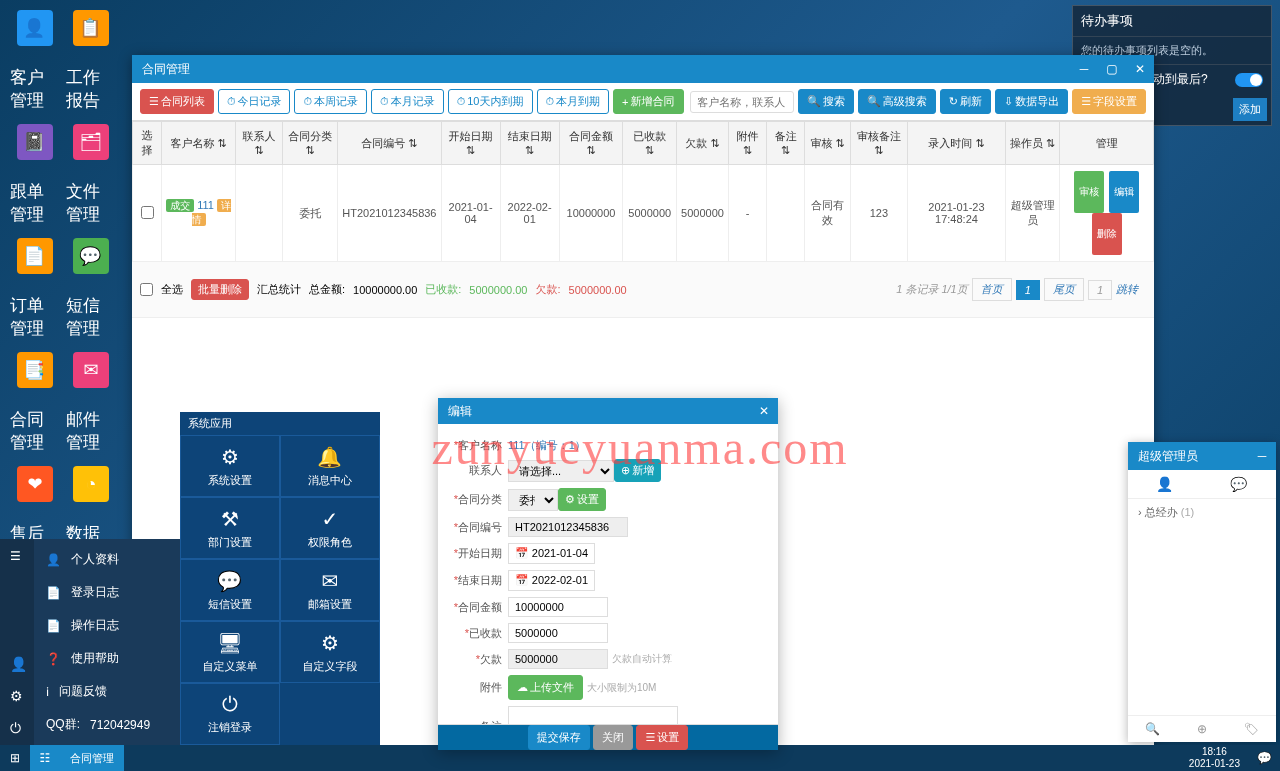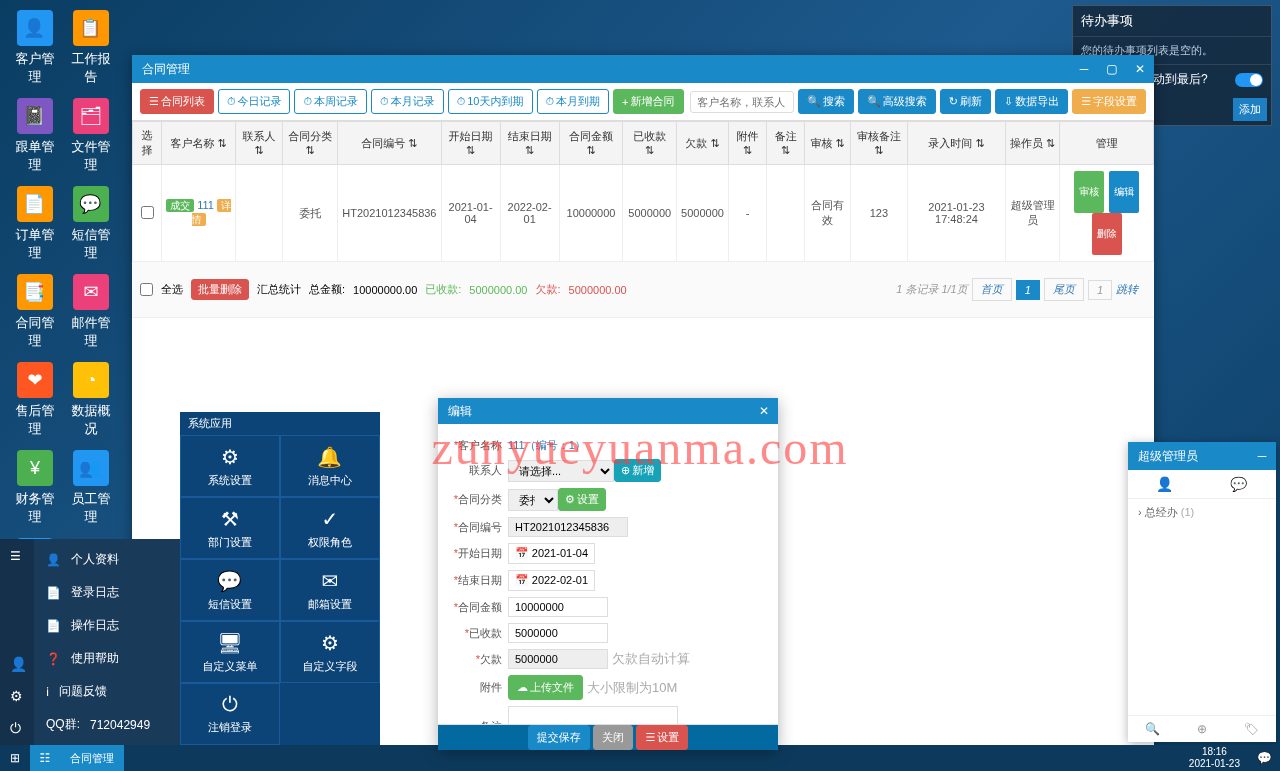--- a/index.html
+++ b/index.html
@@ -2,21 +2,21 @@
 <html><head>
 <meta charset="utf-8">
 <style>
 * { margin: 0; padding: 0; box-sizing: border-box; font-family: "Microsoft YaHei", Arial, sans-serif; }
 body { width: 1280px; height: 771px; background: linear-gradient(135deg, #0a3d62, #1e5a8e, #0a3d62); overflow: hidden; position: relative; font-size: 12px; }
 
 
 .desktop-icons { position: absolute; top: 10px; left: 10px; display: grid; grid-template-columns: 50px 50px; gap: 12px 6px; }
 .desktop-icon { display: flex; flex-direction: column; align-items: center; color: #fff; cursor: pointer; }
 .desktop-icon .ico { width: 36px; height: 36px; border-radius: 4px; display: flex; align-items: center; justify-content: center; font-size: 18px; color: #fff; }
-.desktop-icon .lbl { font-size: 13px; margin-top: 4px; text-align: center; }
+.desktop-icon .lbl { font-size: 17px; margin-top: 20px; text-align: left; }
 
 
 .top-dock { position: absolute; top: 5px; right: 8px; width: 200px; background: rgba(20, 40, 60, 0.85); border: 1px solid #456; color: #fff; }
 .top-dock .dock-title { padding: 6px 8px; font-size: 13px; border-bottom: 1px solid #345; }
 .top-dock .dock-body { padding: 6px 8px; font-size: 11px; color: #bcd; }
 .top-dock .dock-foot { padding: 6px 8px; display: flex; justify-content: space-between; align-items: center; border-top: 1px solid #345; }
 .toggle { width: 28px; height: 14px; background: #2196f3; border-radius: 7px; position: relative; }
 .toggle::after { content: ""; position: absolute; right: 1px; top: 1px; width: 12px; height: 12px; background: #fff; border-radius: 50%; }
 .add-btn { background: #1e7fc3; color: #fff; padding: 4px 6px; border: none; margin: 4px; float: right; font-size: 11px; }
 
@@ -60,21 +60,21 @@
 .pagination .pg.active { background: #1989c8; color: #fff; border-color: #1989c8; }
 
 
 .modal { position: absolute; top: 398px; left: 438px; width: 340px; background: #fff; box-shadow: 0 3px 15px rgba(0,0,0,0.3); z-index: 100; }
 .modal .titlebar { height: 26px; font-size: 12px; }
 .modal-body { padding: 8px 10px; max-height: 300px; overflow-y: auto; }
 .form-row { display: flex; align-items: center; margin: 6px 0; font-size: 11px; }
 .form-row .lbl { width: 60px; text-align: right; color: #555; padding-right: 6px; }
 .form-row .req::before { content: "*"; color: #d9534f; }
 .form-row input, .form-row select { padding: 3px 6px; border: 1px solid #ddd; font-size: 11px; }
-.form-row .hint { color: #aaa; font-size: 13px; margin-left: 4px; }
+.form-row .hint { color: #aaa; font-size: 10px; margin-left: 4px; }
 .modal-foot { padding: 0; text-align: center; background: #0369a1; border-top: 1px solid #ddd; }
 
 
 .startmenu { position: absolute; bottom: 26px; left: 0; width: 180px; background: #1a3a5a; color: #fff; z-index: 50; }
 .startmenu .sm-item { display: flex; align-items: center; padding: 8px 12px; gap: 10px; cursor: pointer; font-size: 12px; }
 .startmenu .sm-icon-col { position: absolute; left: 0; top: 0; bottom: 0; width: 34px; background: #15304a; display: flex; flex-direction: column; }
 .startmenu .sm-icon-col .top-icon { padding: 10px; }
 .startmenu .sm-icon-col .bottom-icons { margin-top: auto; }
 .startmenu .sm-icon-col .bicon { padding: 8px 10px; font-size: 14px; }
 .startmenu .sm-content { margin-left: 34px; padding: 4px 0; }

